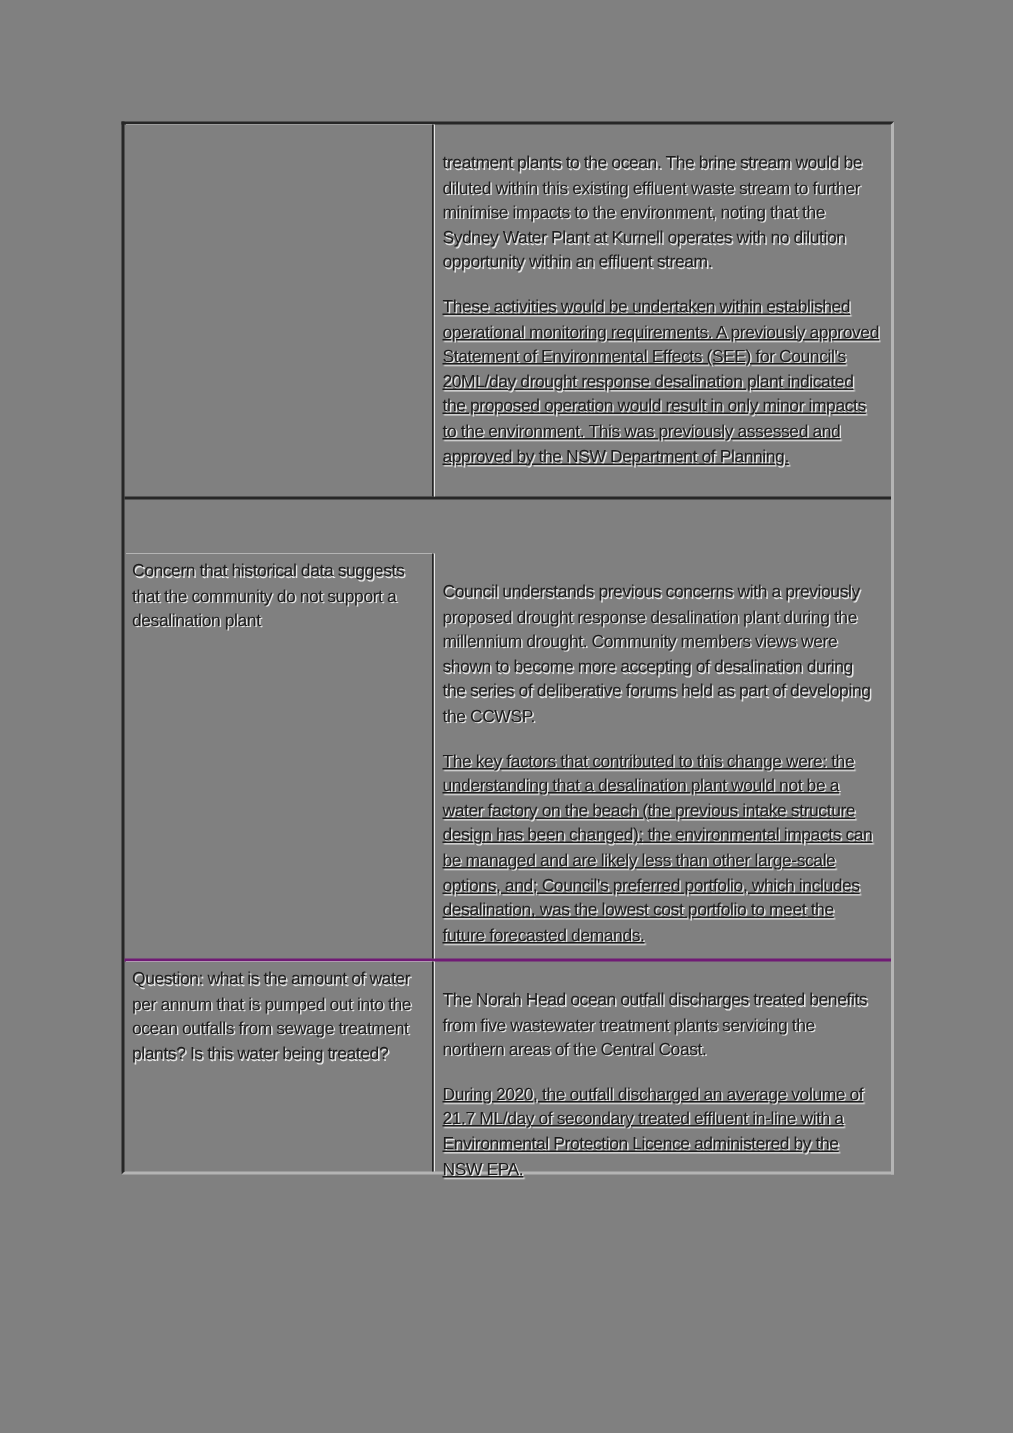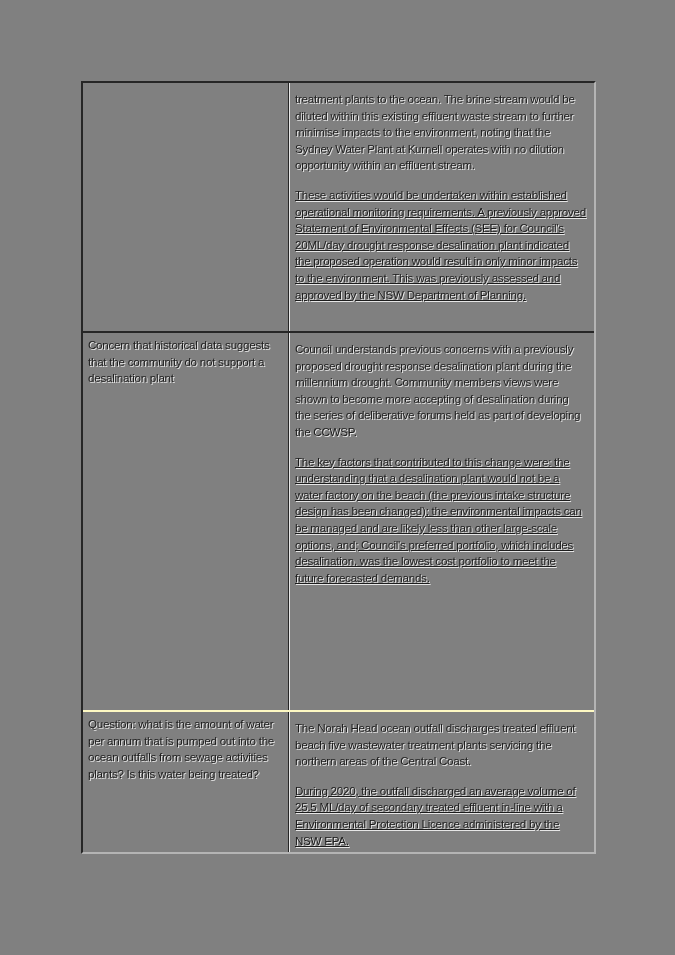--- a/index.html
+++ b/index.html
@@ -29,33 +29,33 @@
       border-left: 2px solid #262626;
       border-right: 2px solid #b4b4b4;
       border-bottom: 2px solid #b4b4b4;
       box-sizing: border-box;
     }
     .row {
       display: flex;
       box-sizing: border-box;
     }
     .row.r1 { height: 250px; border-bottom: 2px solid #262626; }
-    .row.r2 { height: 379px; border-bottom: 2px solid #fef9c3; }
+    .row.r2 { height: 272px; border-bottom: 2px solid #701a75; margin-top: 36px; }
     .row.r3 { height: 140px; }
     .cell-left {
       width: 206px;
       box-sizing: border-box;
       padding: 4px 4px 0 5px;
       border-right: 1px solid #262626;
       box-shadow: 1px 0 0 #e8e8e8;
     }
     .cell-right {
       flex: 1;
       box-sizing: border-box;
-      padding: 8px 8px 0 6px;
+      padding: 18px 8px 0 6px;
     }
     .txt {
       margin: 0;
       font-size: 11.6px;
       line-height: 16.6px;
       color: #1c1c1c;
       letter-spacing: -0.25px;
       text-shadow: 1px 1px 0 #e6e6e6;
     }
     .para { margin: 0 0 13px 0; }
@@ -82,22 +82,22 @@
         <p class="txt">Concern that historical data suggests that the community do not support a desalination plant</p>
       </div>
       <div class="cell-right">
         <p class="txt para">Council understands previous concerns with a previously proposed drought response desalination plant during the millennium drought. Community members views were shown to become more accepting of desalination during the series of deliberative forums held as part of developing the CCWSP.</p>
         <p class="txt para">The key factors that contributed to this change were: the understanding that a desalination plant would not be a water factory on the beach (the previous intake structure design has been changed); the environmental impacts can be managed and are likely less than other large-scale options, and; Council's preferred portfolio, which includes desalination, was the lowest cost portfolio to meet the future forecasted demands.</p>
       </div>
     </div>
 
     <div class="row r3">
       <div class="cell-left">
-        <p class="txt">Question: what is the amount of water per annum that is pumped out into the ocean outfalls from sewage activities plants? Is this water being treated?</p>
+        <p class="txt">Question: what is the amount of water per annum that is pumped out into the ocean outfalls from sewage treatment plants? Is this water being treated?</p>
       </div>
       <div class="cell-right">
-        <p class="txt para">The Norah Head ocean outfall discharges treated effluent beach five wastewater treatment plants servicing the northern areas of the Central Coast.</p>
-        <p class="txt para">During 2020, the outfall discharged an average volume of 25.5 ML/day of secondary treated effluent in-line with a Environmental Protection Licence administered by the NSW EPA.</p>
+        <p class="txt para">The Norah Head ocean outfall discharges treated benefits from five wastewater treatment plants servicing the northern areas of the Central Coast.</p>
+        <p class="txt para">During 2020, the outfall discharged an average volume of 21.7 ML/day of secondary treated effluent in-line with a Environmental Protection Licence administered by the NSW EPA.</p>
       </div>
     </div>
 
   </div>
 </div>
 
 </body></html>

